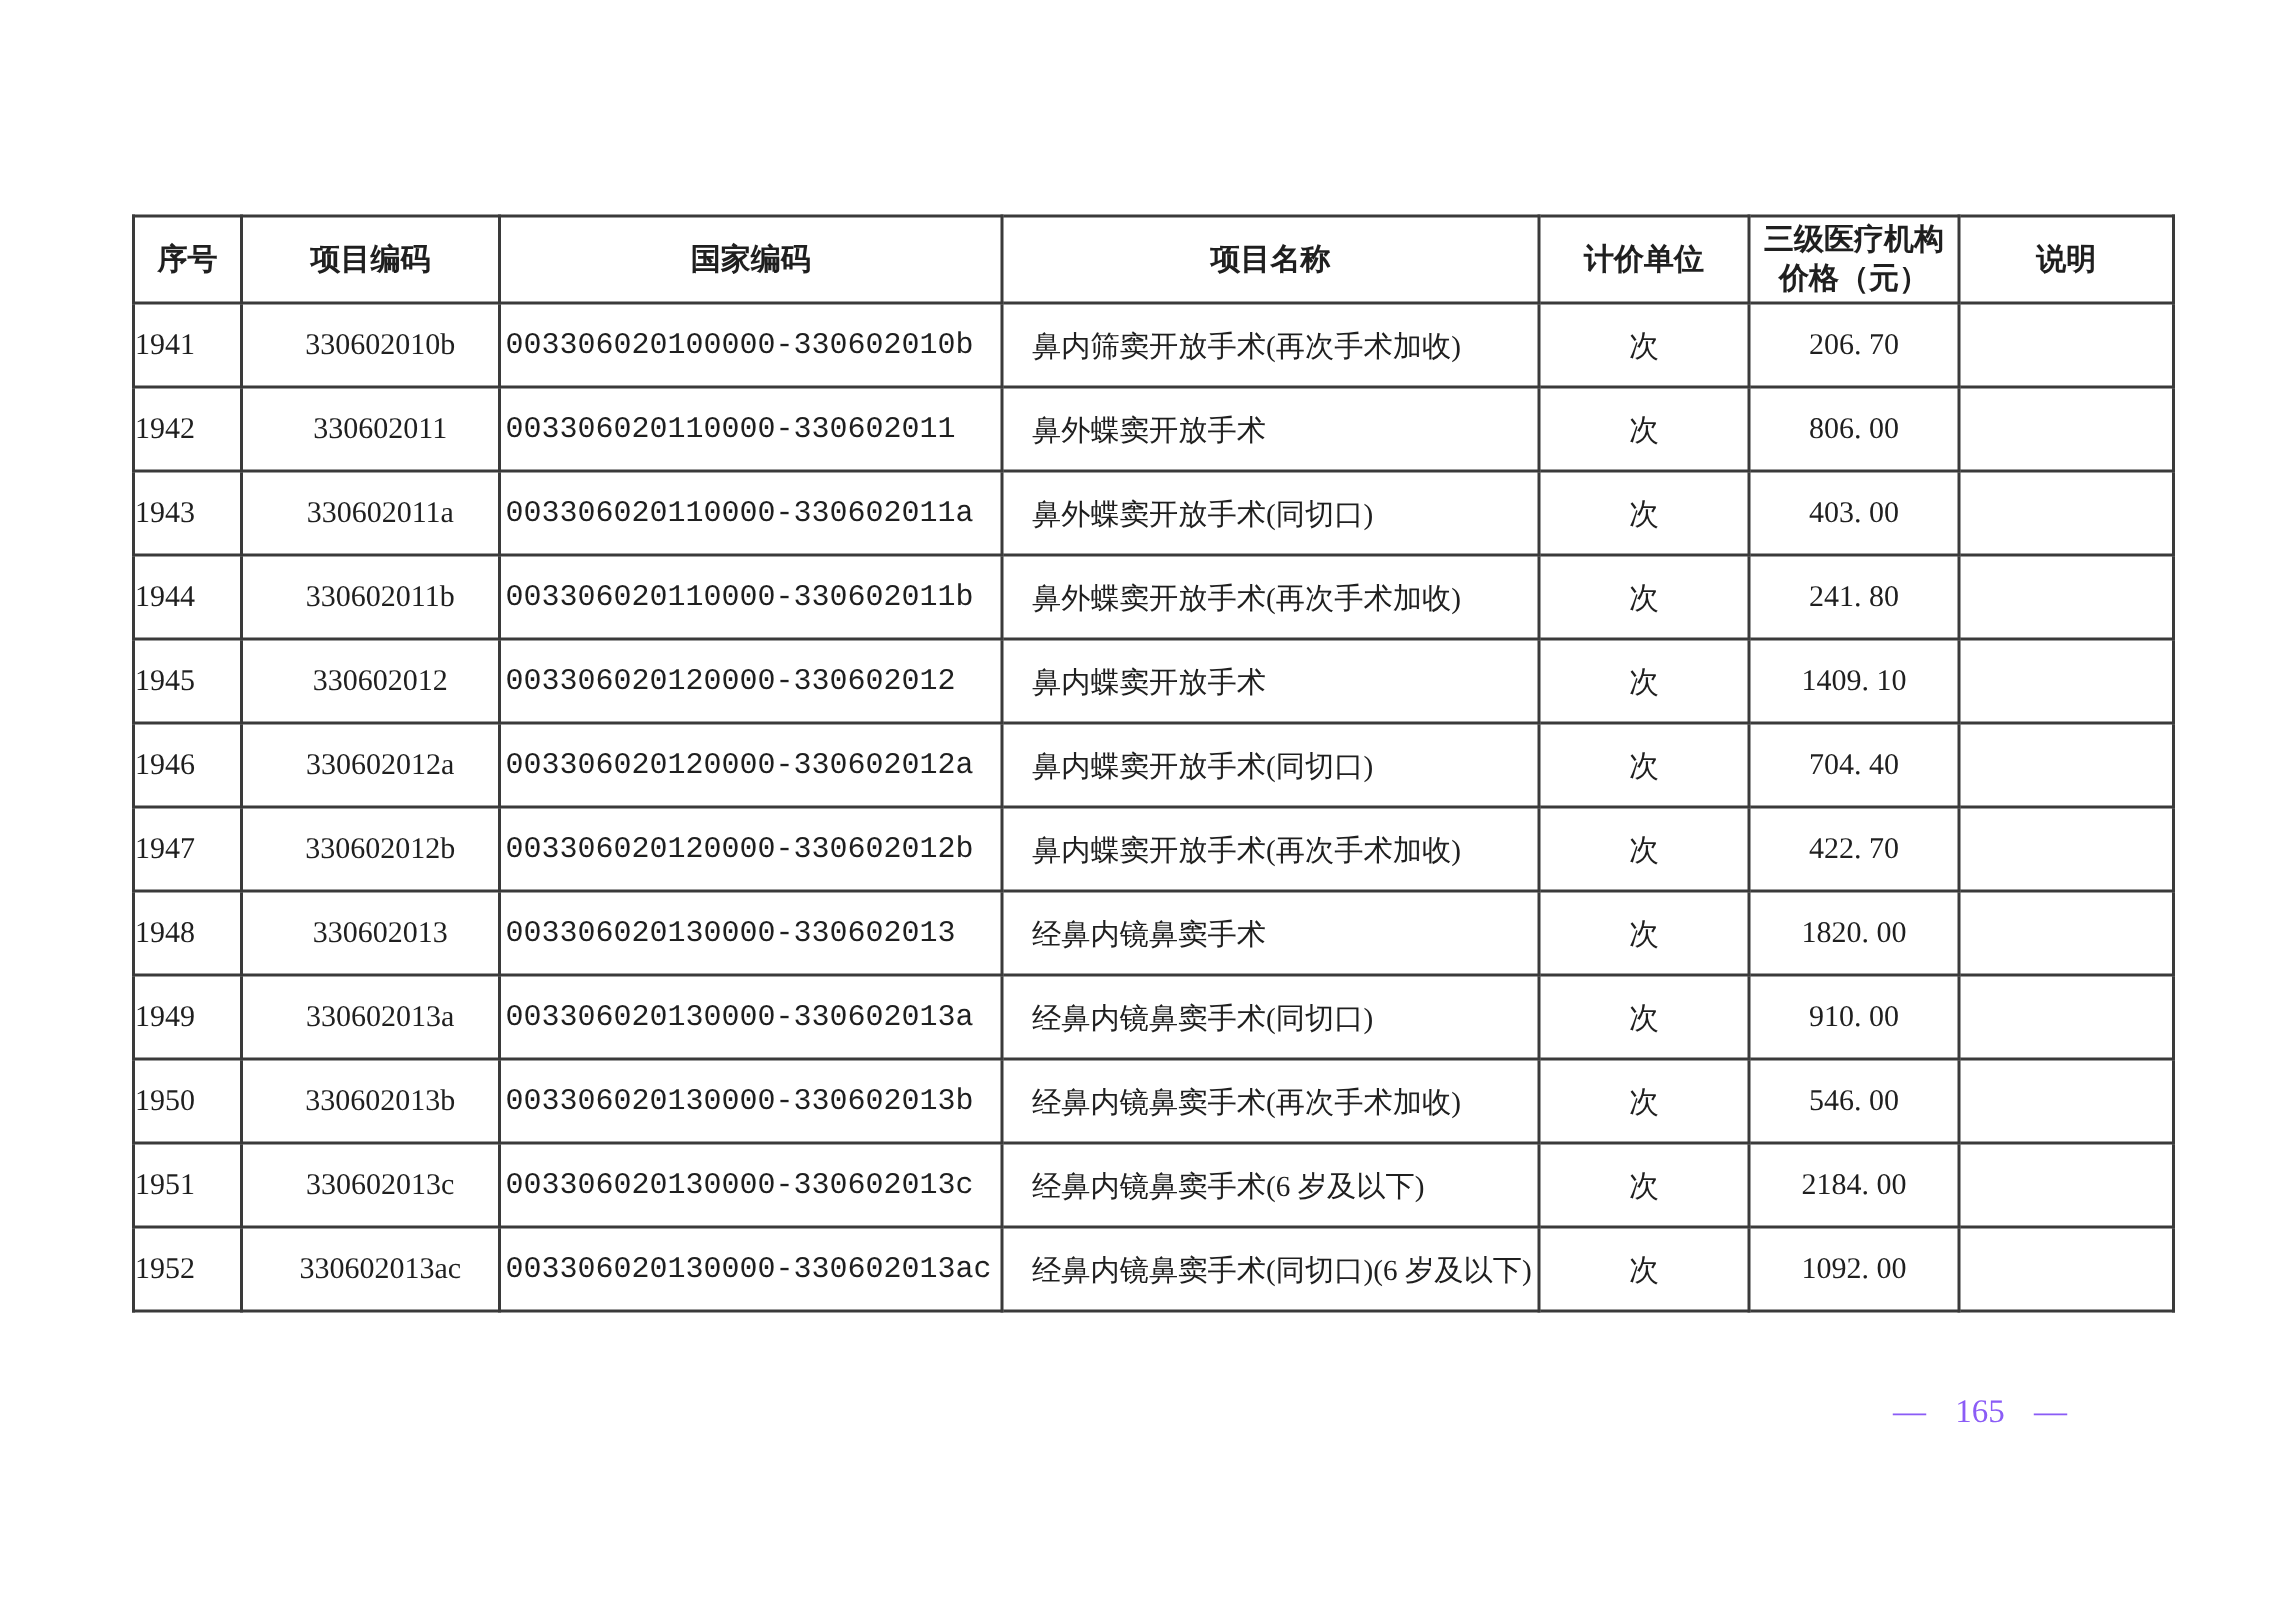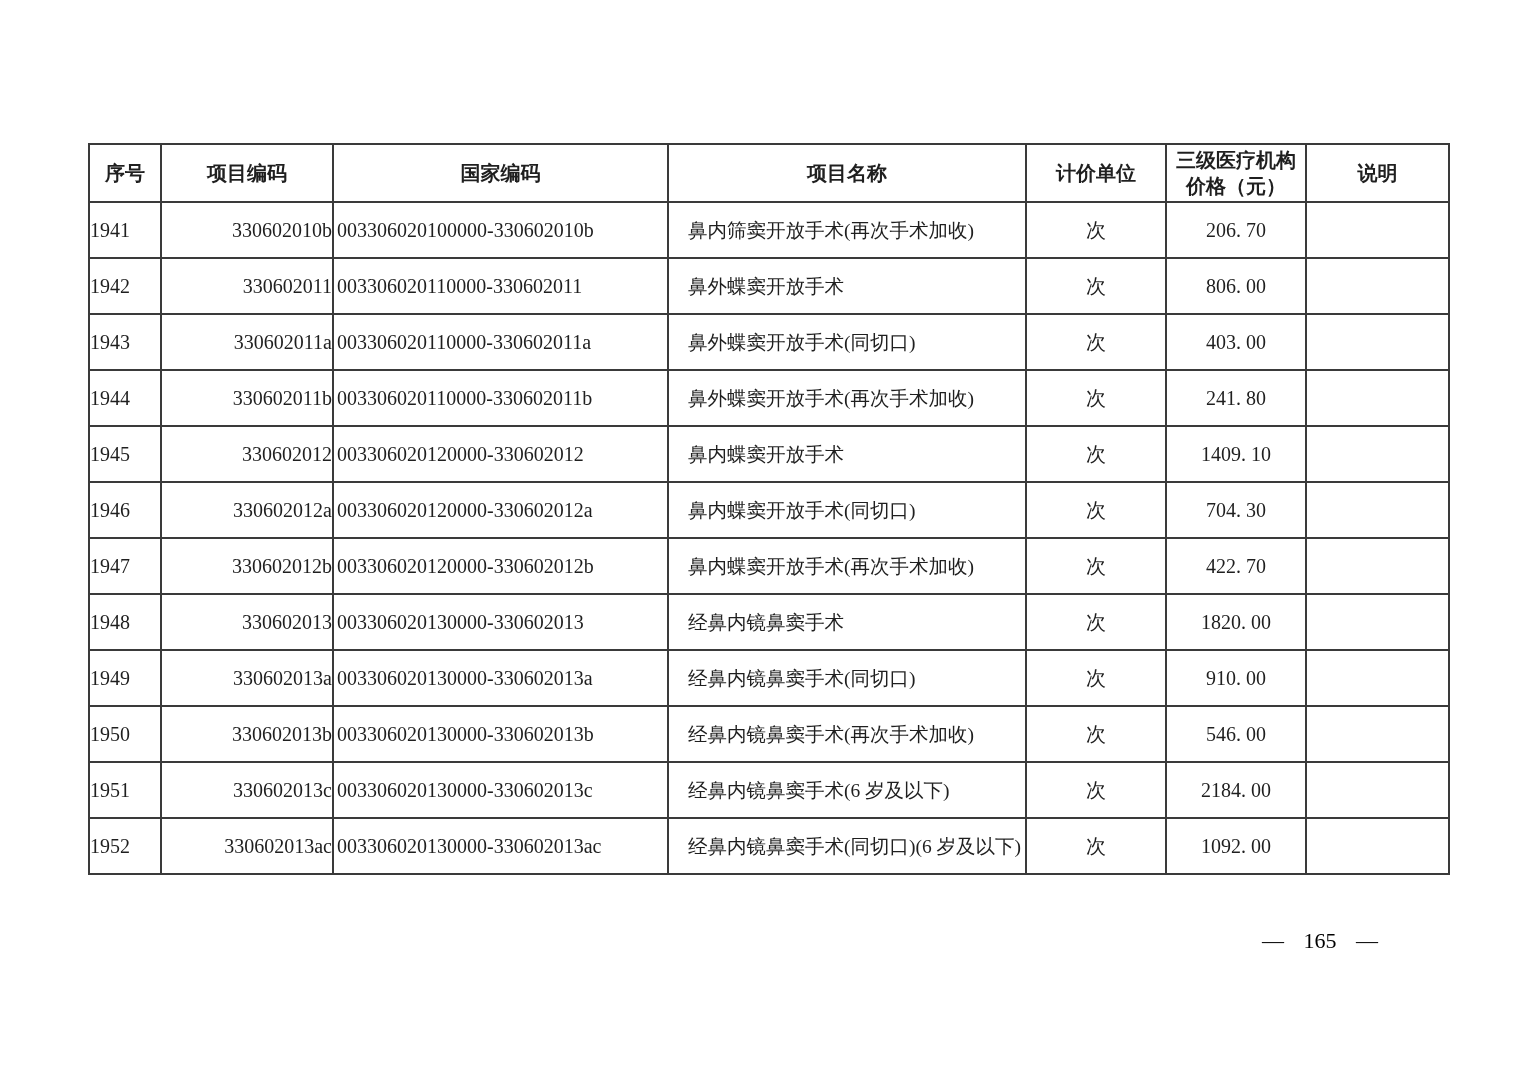--- a/index.html
+++ b/index.html
@@ -43,32 +43,32 @@
     line-height: 1.3;
     padding: 0 2px;
   }
   .price-table td {
     font-size: 20px;
     height: 54px;
     white-space: nowrap;
     padding: 0;
   }
   td.col-seq    { text-align: left; }
-  td.col-code   { text-align: right; padding-left: 13px; }
-  td.col-national_code { text-align: left; padding-left: 3px; }
+  td.col-code   { text-align: center; padding-left: 13px; }
+  td.col-national_code { text-align: left; padding-left: 3px; font-family: Liberation Mono, monospace; }
   td.col-name   { text-align: left; padding-left: 19px; font-size: 19.5px; }
   td.col-unit   { text-align: center; }
   td.col-price  { text-align: center; }
   td.col-note   { text-align: center; }
   .page-number {
     position: absolute;
     left: 1262px;
     top: 928px;
     font-size: 22px;
-    color: #000000;
+    color: #8b5cf6;
     word-spacing: 14px;
     white-space: nowrap;
   }
 </style>
 </head>
 <body>
 
 <div class="page">
 
   <table class="price-table">
@@ -138,21 +138,21 @@
           <td class="col-unit">次</td>
           <td class="col-price">1409. 10</td>
           <td class="col-note"></td>
         </tr>
         <tr>
           <td class="col-seq">1946</td>
           <td class="col-code">330602012a</td>
           <td class="col-national_code">003306020120000-330602012a</td>
           <td class="col-name">鼻内蝶窦开放手术(同切口)</td>
           <td class="col-unit">次</td>
-          <td class="col-price">704. 30</td>
+          <td class="col-price">704. 40</td>
           <td class="col-note"></td>
         </tr>
         <tr>
           <td class="col-seq">1947</td>
           <td class="col-code">330602012b</td>
           <td class="col-national_code">003306020120000-330602012b</td>
           <td class="col-name">鼻内蝶窦开放手术(再次手术加收)</td>
           <td class="col-unit">次</td>
           <td class="col-price">422. 70</td>
           <td class="col-note"></td>

